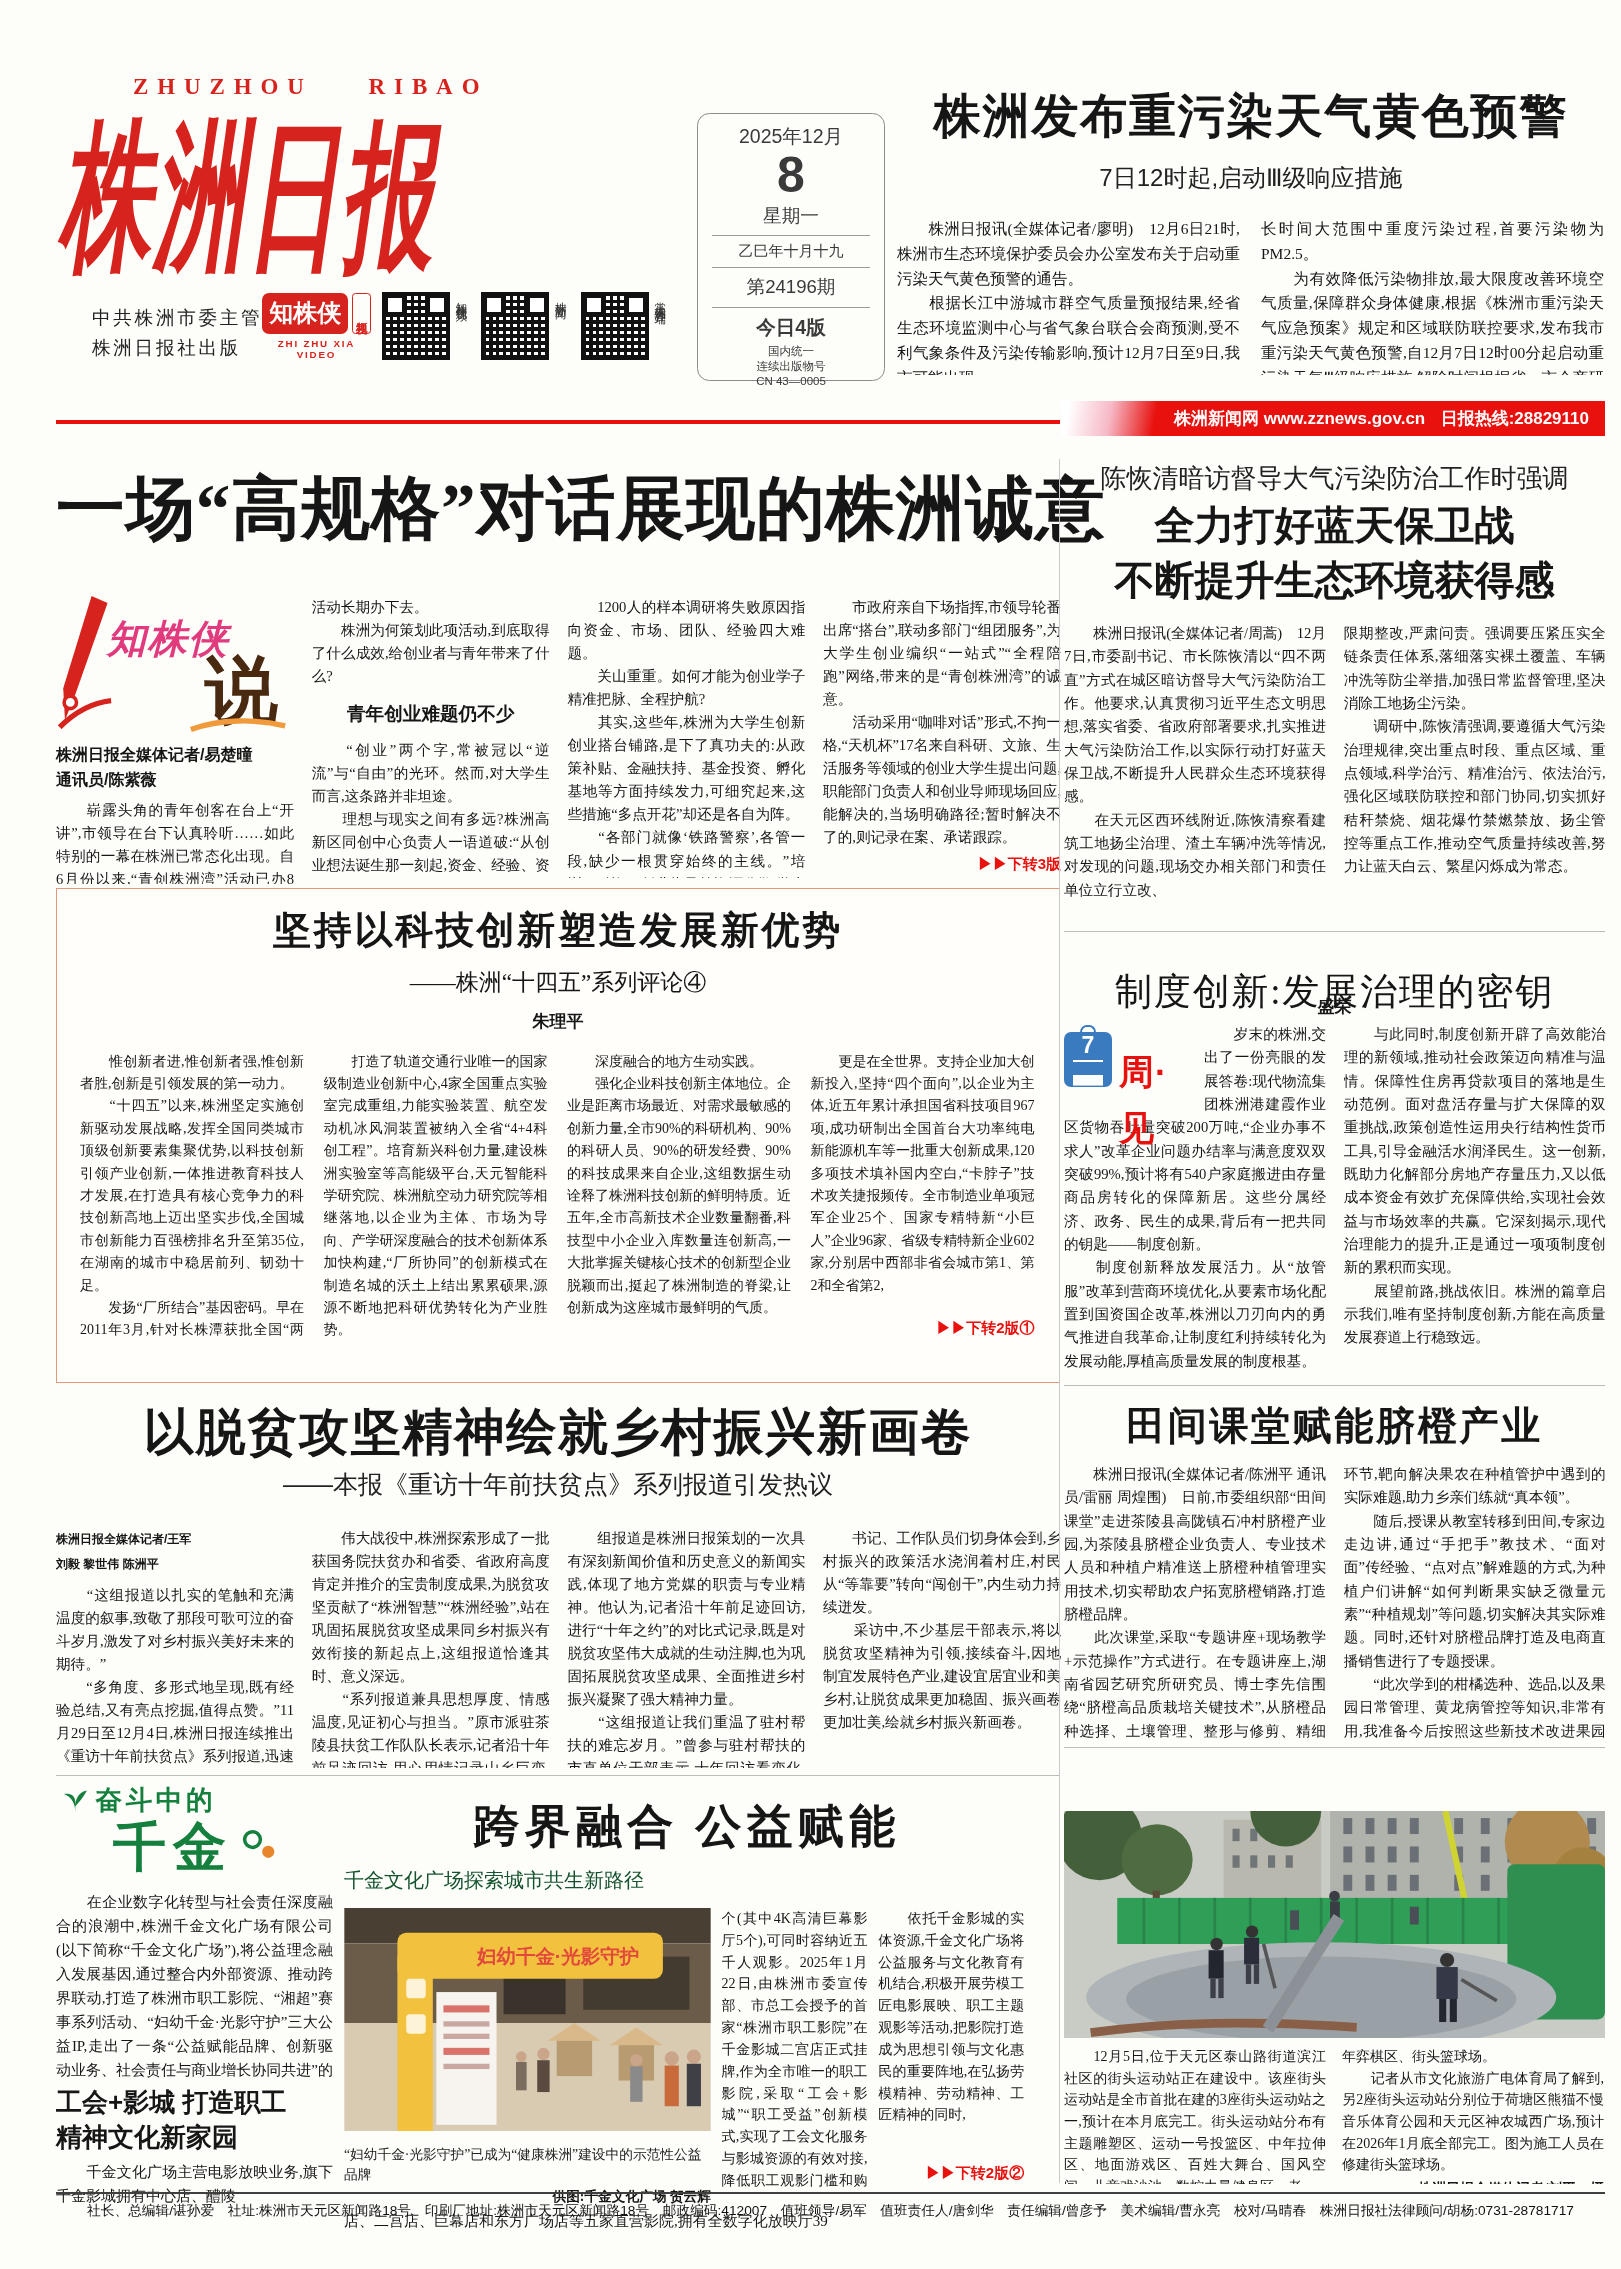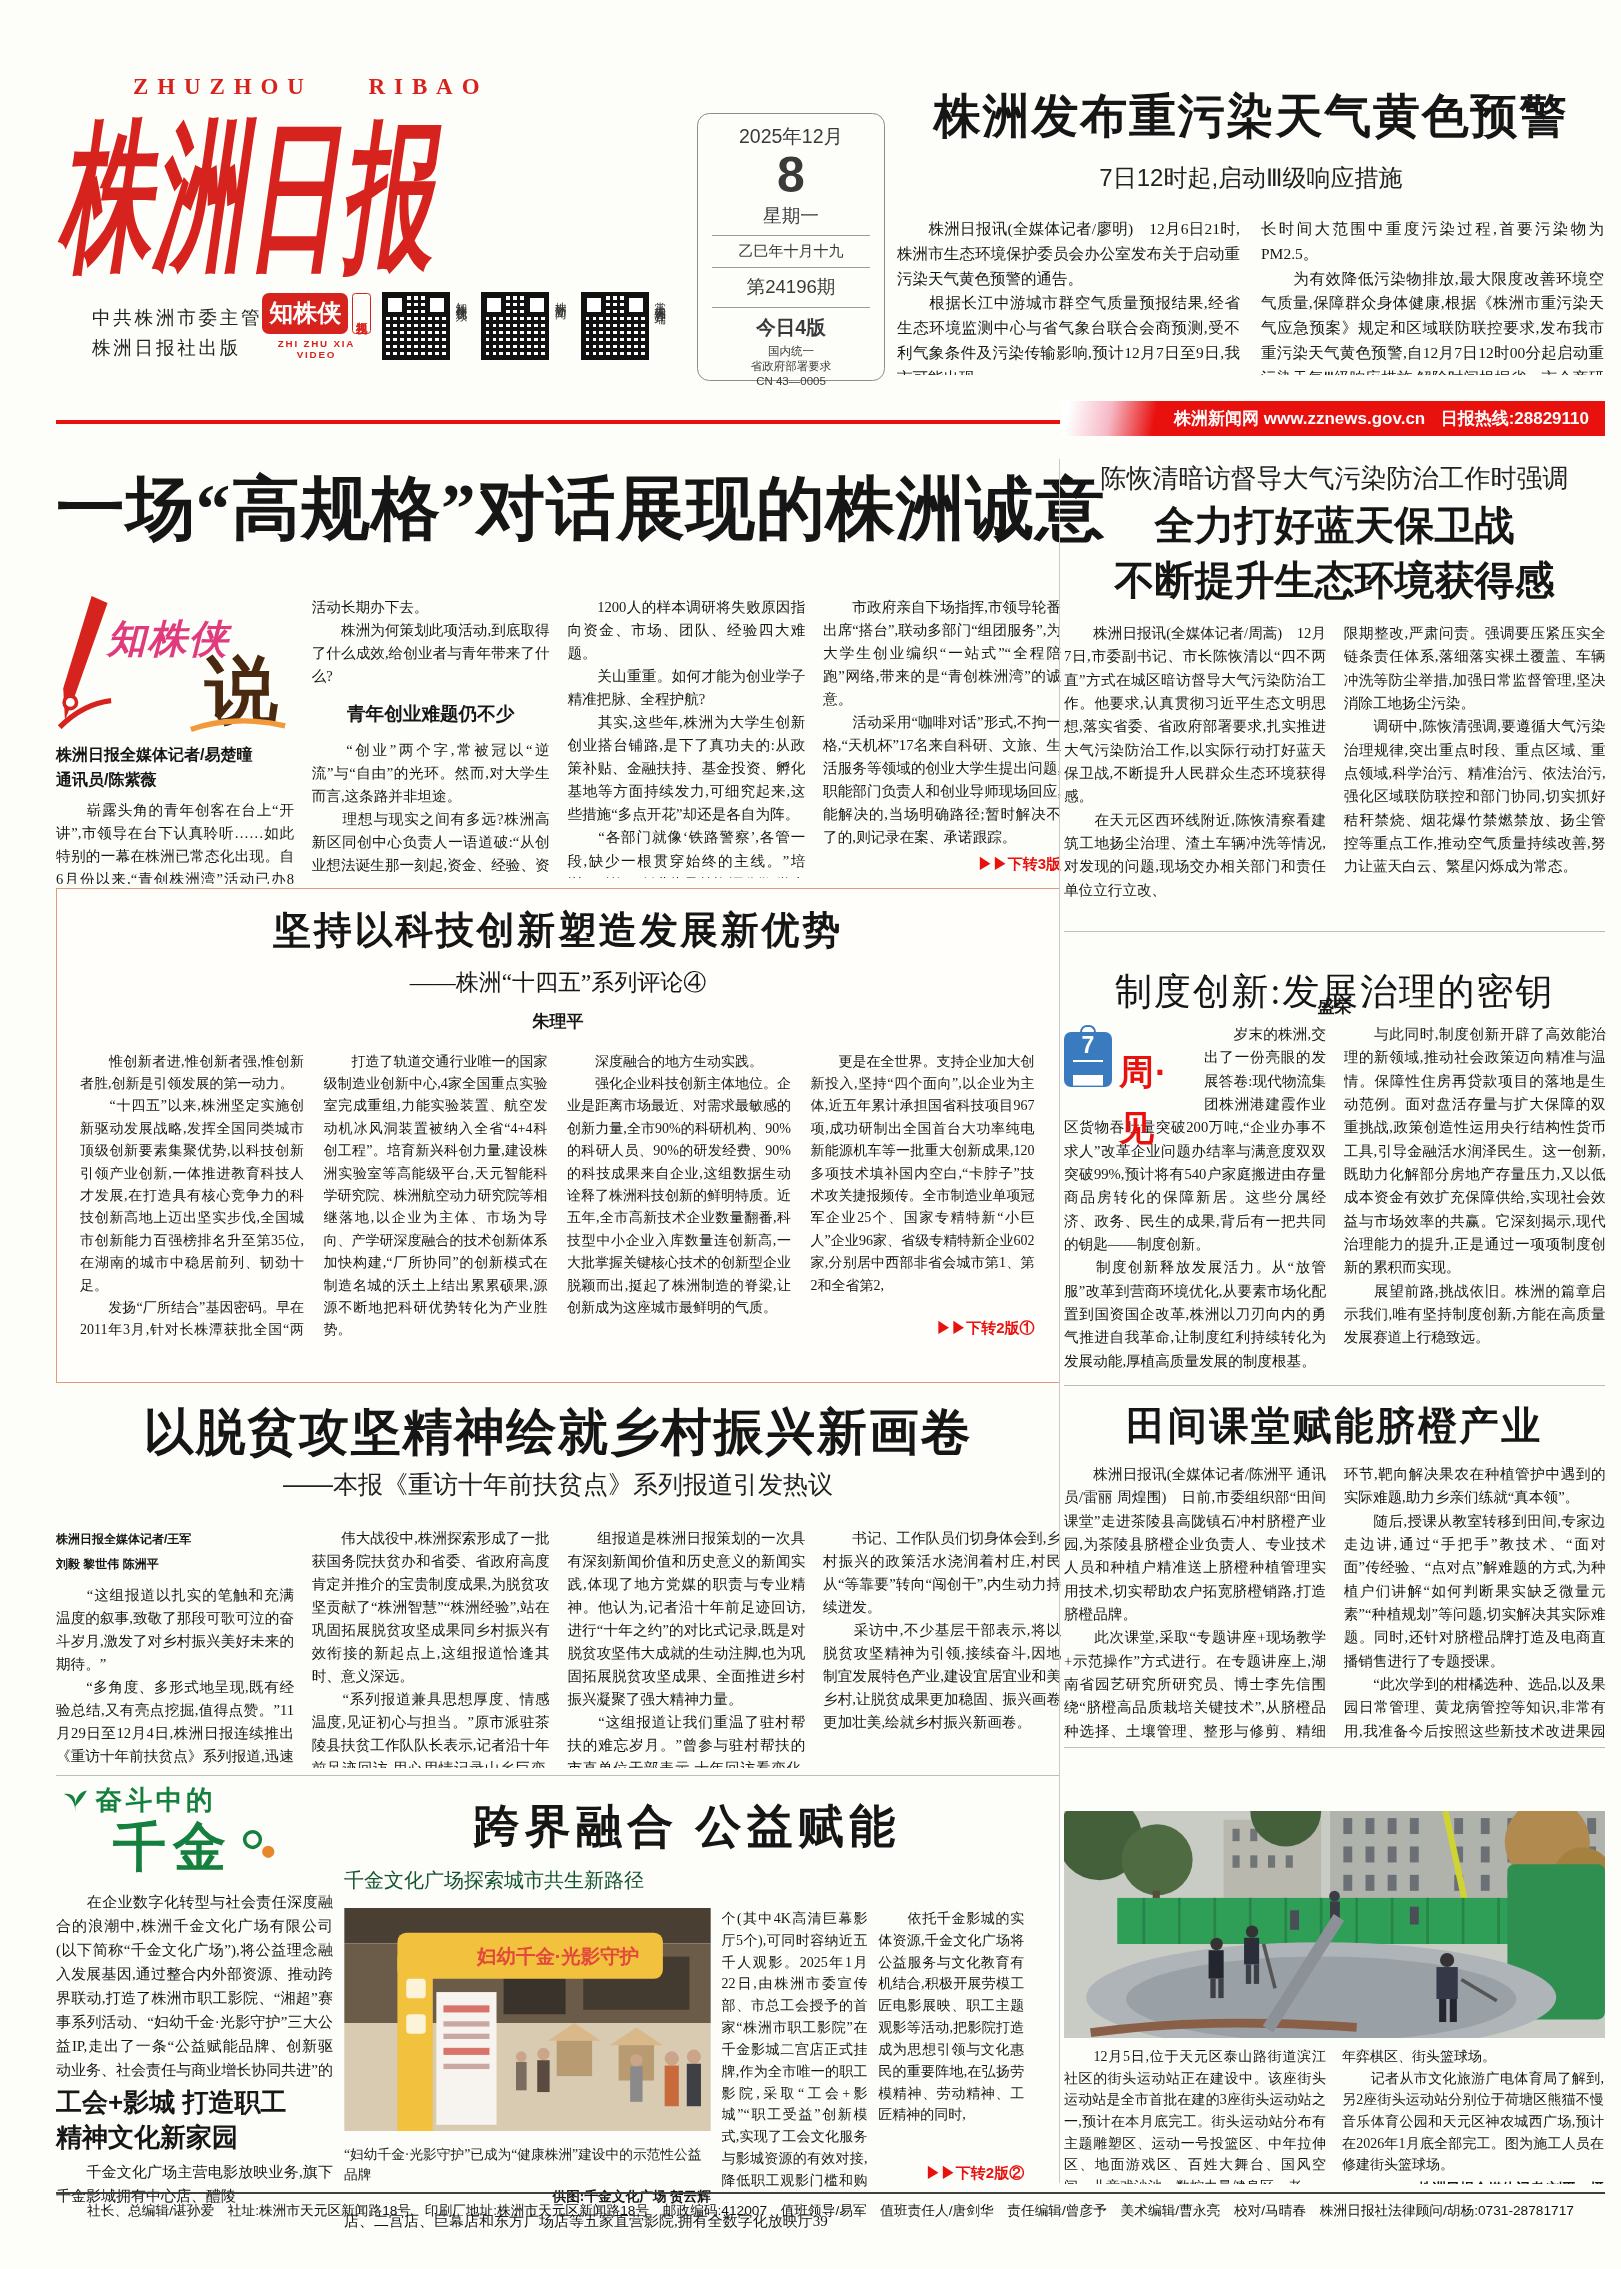--- a/index.html
+++ b/index.html
@@ -148,21 +148,21 @@
     <div class="db-day">8</div>
     <div class="db-week">星期一</div>
     <hr>
     <div class="db-lunar">乙巳年十月十九</div>
     <hr>
     <div class="db-issue">第24196期</div>
     <hr>
     <div class="db-pages">今日4版</div>
     <div class="db-issn">
       <div>国内统一</div>
-      <div>省政府部署要求</div>
+      <div>连续出版物号</div>
       <div>CN 43—0005</div>
     </div>
   </div>
 
   <div class="abs ta">
     <div class="ta-title">株洲发布重污染天气黄色预警</div>
     <div class="ta-sub">7日12时起,启动Ⅲ级响应措施</div>
     <div class="ta-body">
       <div class="ta-col prelines just clip">　　株洲日报讯(全媒体记者/廖明)　12月6日21时,株洲市生态环境保护委员会办公室发布关于启动重污染天气黄色预警的通告。
 　　根据长江中游城市群空气质量预报结果,经省生态环境监测中心与省气象台联合会商预测,受不利气象条件及污染传输影响,预计12月7日至9日,我市可能出现</div>

